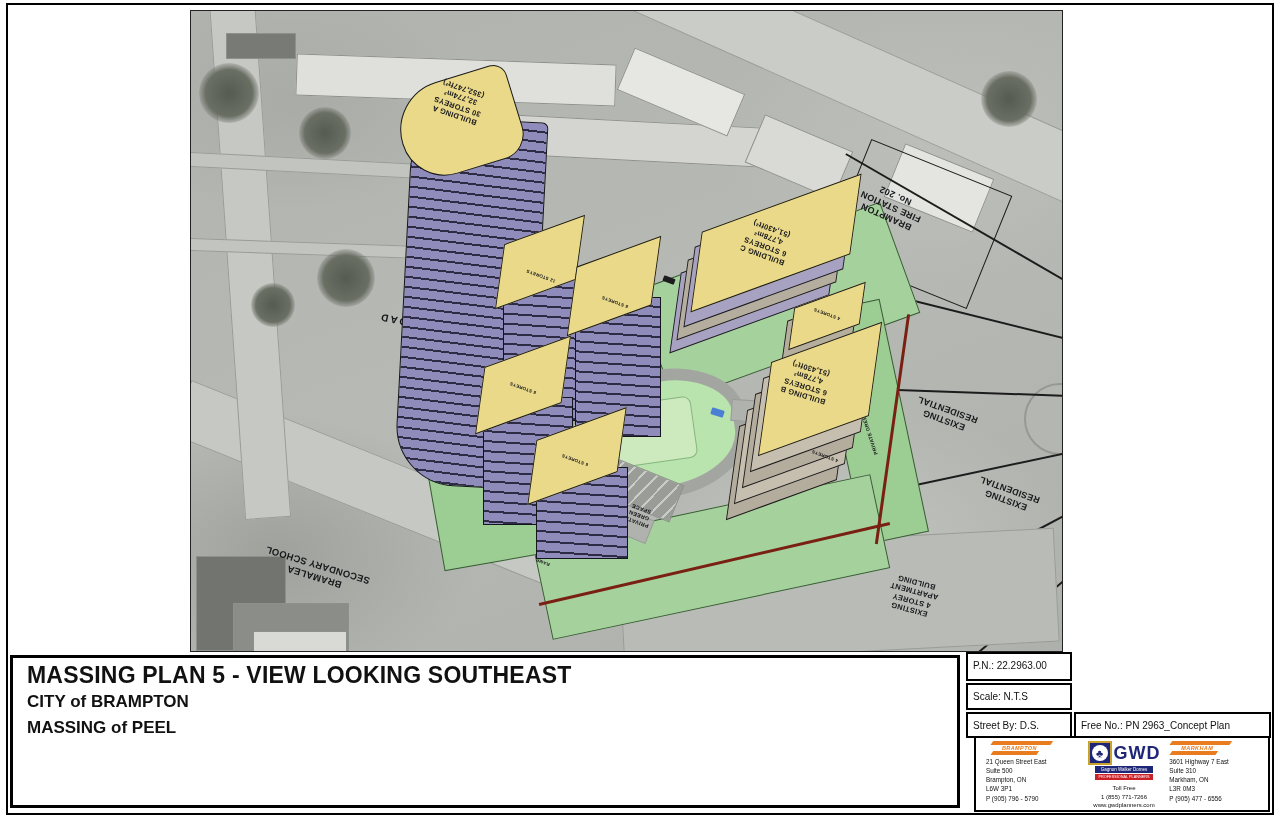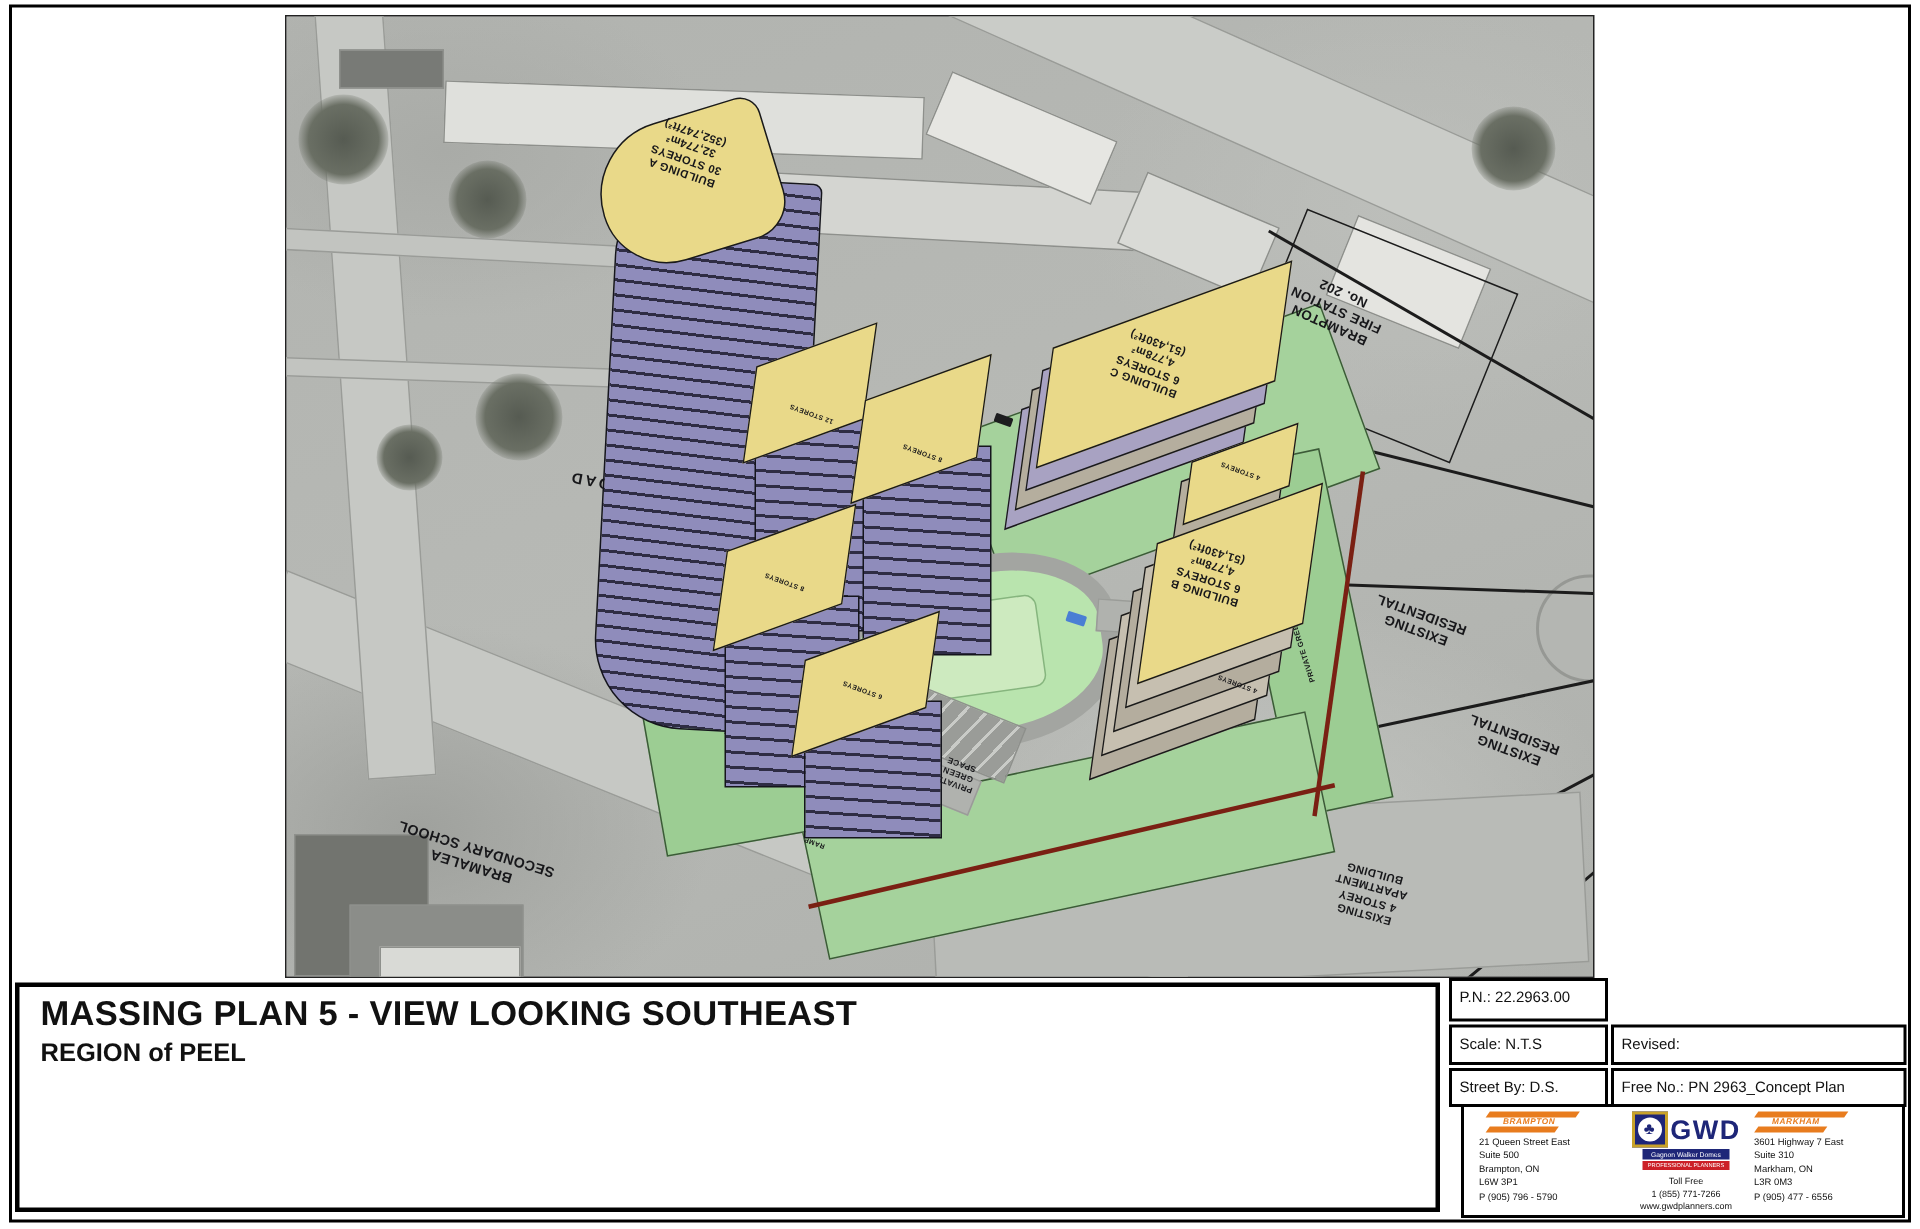--- a/index.html
+++ b/index.html
@@ -171,26 +171,26 @@
     <div class="abs slab rooftop" style="left:570px;top:336px;width:118px;height:84px;transform:rotate(-20deg) skewX(-28deg);z-index:5;"></div>
     <div class="abs lbl" style="left:568px;top:352px;width:96px;font-size:7.5px;transform:rotate(197deg);z-index:6;">BUILDING B
 6 STOREYS
 4,778m²
 (51,430ft²)</div>
     <div class="abs lbl" style="left:604px;top:442px;width:60px;font-size:4.5px;transform:rotate(200deg);z-index:6;">4 STOREYS</div>
   </div>
 
   <div class="abs titlebox">
     <div class="title-main">MASSING PLAN 5 - VIEW LOOKING SOUTHEAST</div>
-    <div class="title-sub">REGION of PEEL</div>
+    <div class="title-sub">CITY of BRAMPTON</div>
+    <div class="title-sub">MASSING of PEEL</div>
   </div>
 
   <div class="abs cell" style="left:966px;top:652px;width:106px;height:29px;">P.N.: 22.2963.00</div>
   <div class="abs cell" style="left:966px;top:683px;width:106px;height:27px;">Scale: N.T.S</div>
-  <div class="abs cell" style="left:1074px;top:683px;width:197px;height:27px;">Revised:</div>
   <div class="abs cell" style="left:966px;top:712px;width:106px;height:26px;">Street By: D.S.</div>
   <div class="abs cell" style="left:1074px;top:712px;width:197px;height:26px;">Free No.: PN 2963_Concept Plan</div>
 
   <div class="abs logobox">
     <div style="width:100px;padding-left:6px;">
       <div style="width:60px;margin-left:6px;">
         <div class="ostripe"></div>
         <div class="oname">BRAMPTON</div>
         <div class="ostripe" style="width:46px;"></div>
       </div>

